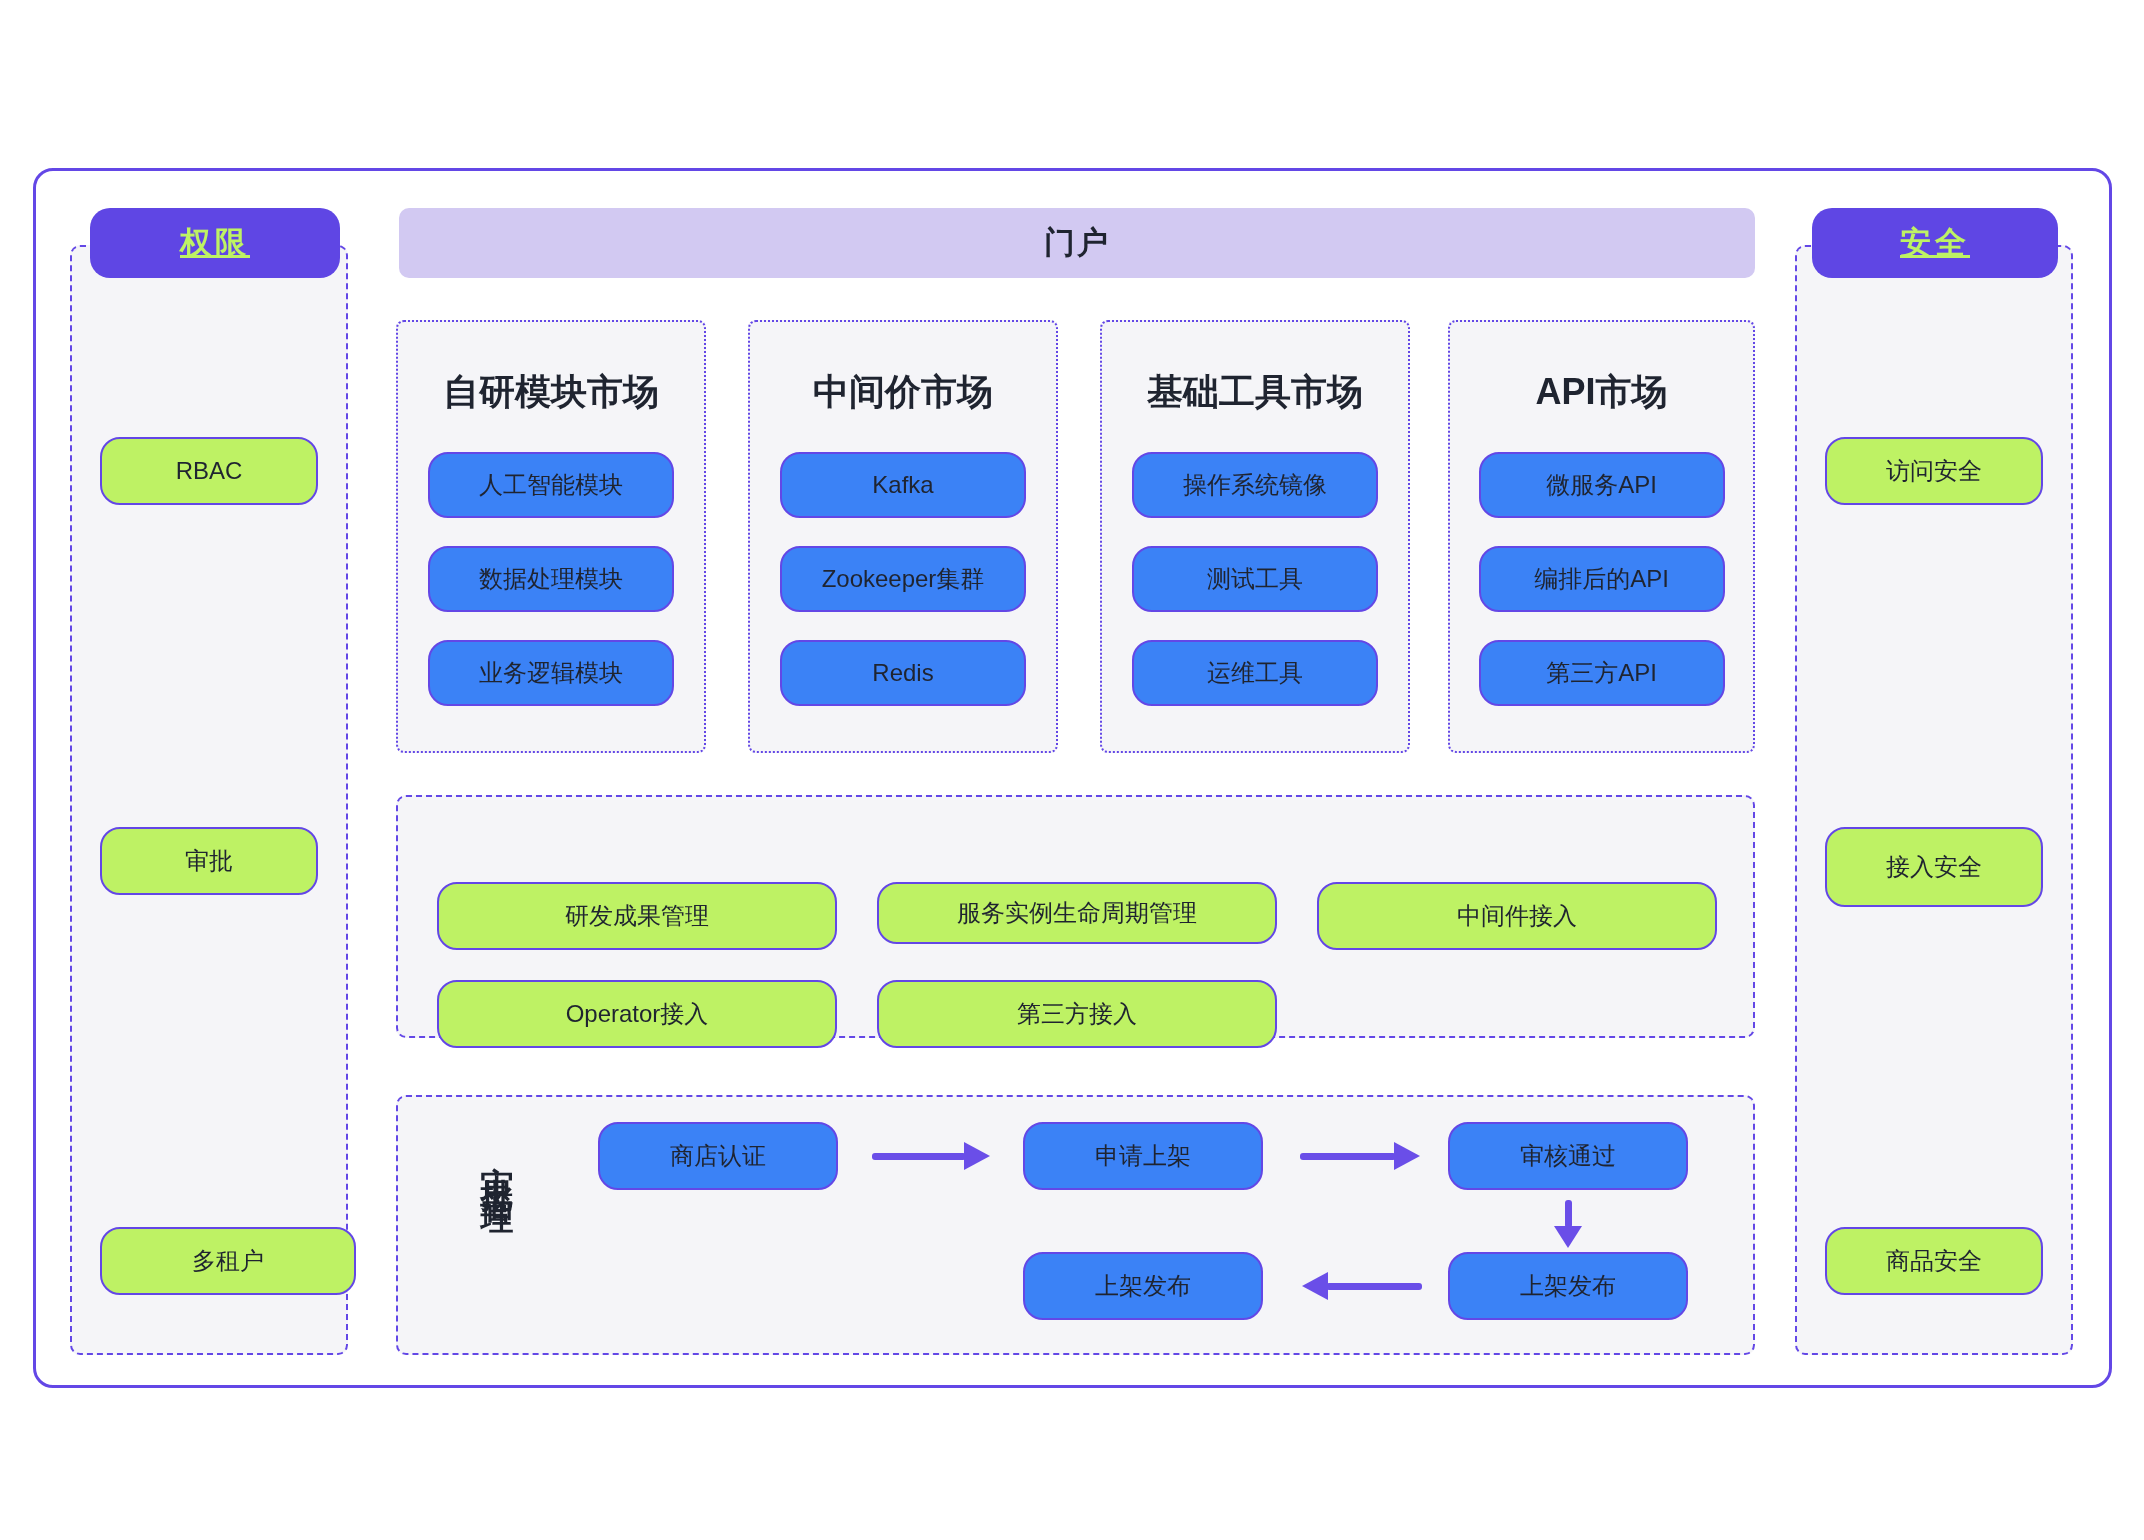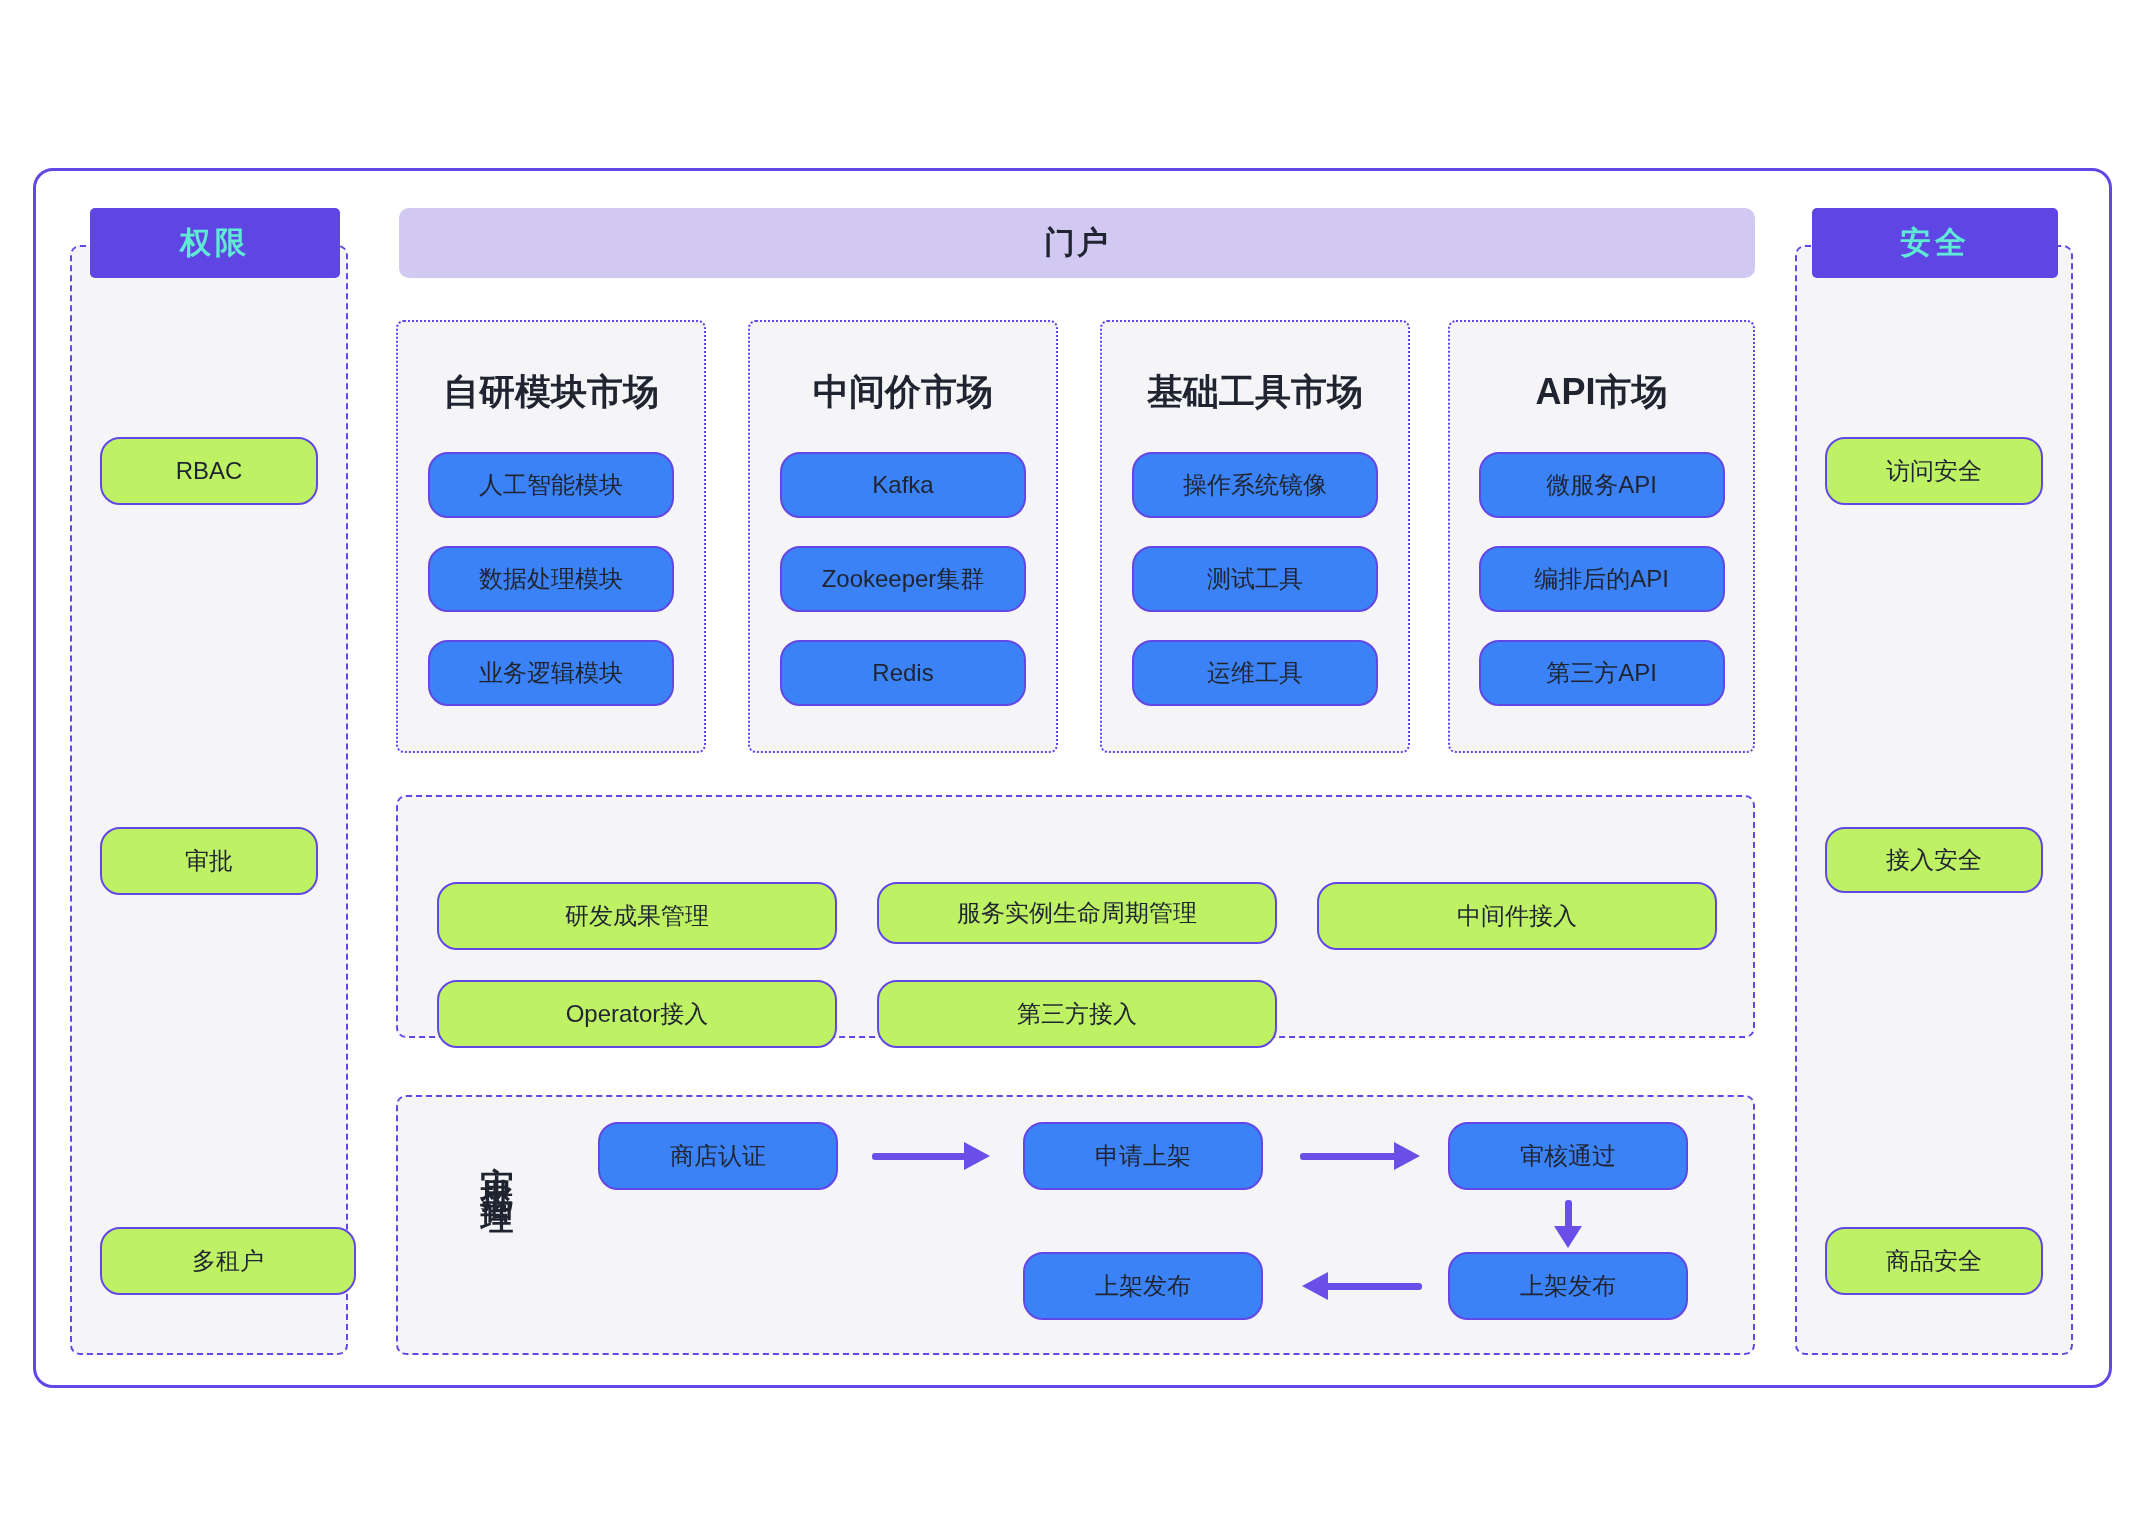--- a/index.html
+++ b/index.html
@@ -9,22 +9,22 @@
   .abs{position:absolute;box-sizing:border-box;}
 
   
   .outer-frame{left:33px;top:168px;width:2079px;height:1220px;border:3px solid #6347e6;border-radius:20px;background:#ffffff;}
 
   
   .dashed-panel{background:#f5f5f8;border:2px dashed #6347e6;border-radius:10px;}
   .dotted-panel{background:#f5f5f8;border:2px dotted #6347e6;border-radius:8px;}
 
   
-  .solid-header{background:#5f46e4;border-radius:5px;color:#5eead4;font-size:31px;font-weight:bold;
-    display:flex;align-items:center;justify-content:center;letter-spacing:4px;z-index:3;}
+  .solid-header{background:#5f46e4;border-radius:20px;color:#bef264;font-size:31px;font-weight:bold;
+    display:flex;align-items:center;justify-content:center;letter-spacing:4px;z-index:3;text-decoration:underline;}
 
   
   .banner{background:#d2c9f2;border-radius:10px;font-size:31px;font-weight:600;
     display:flex;align-items:center;justify-content:center;letter-spacing:2px;}
 
   
   .white-box{background:#bef264;border:2px solid #6347e6;border-radius:20px;font-size:24px;
     display:flex;align-items:center;justify-content:center;z-index:2;margin-top:42px;}
 
   
@@ -112,16 +112,16 @@
   <div class="abs chip" style="left:1023px;top:1252px;width:240px;height:68px;">上架发布</div>
 
   <div class="abs arrow arrow-right" style="left:872px;top:1153px;width:94px;"></div>
   <div class="abs arrow arrow-right" style="left:1300px;top:1153px;width:96px;"></div>
   <div class="abs arrow arrow-down" style="left:1565px;top:1200px;height:28px;"></div>
   <div class="abs arrow arrow-left" style="left:1326px;top:1283px;width:96px;"></div>
 
   <div class="abs dashed-panel" style="left:1795px;top:245px;width:278px;height:1110px;"></div>
   <div class="abs solid-header" style="left:1812px;top:208px;width:246px;height:70px;">安全</div>
   <div class="abs white-box" style="left:1825px;top:395px;width:218px;height:68px;">访问安全</div>
-  <div class="abs white-box" style="left:1825px;top:785px;width:218px;height:66px;">接入安全</div>
+  <div class="abs white-box" style="left:1825px;top:785px;width:218px;height:80px;">接入安全</div>
   <div class="abs white-box" style="left:1825px;top:1185px;width:218px;height:68px;">商品安全</div>
 
 </div>
 
 </body></html>

